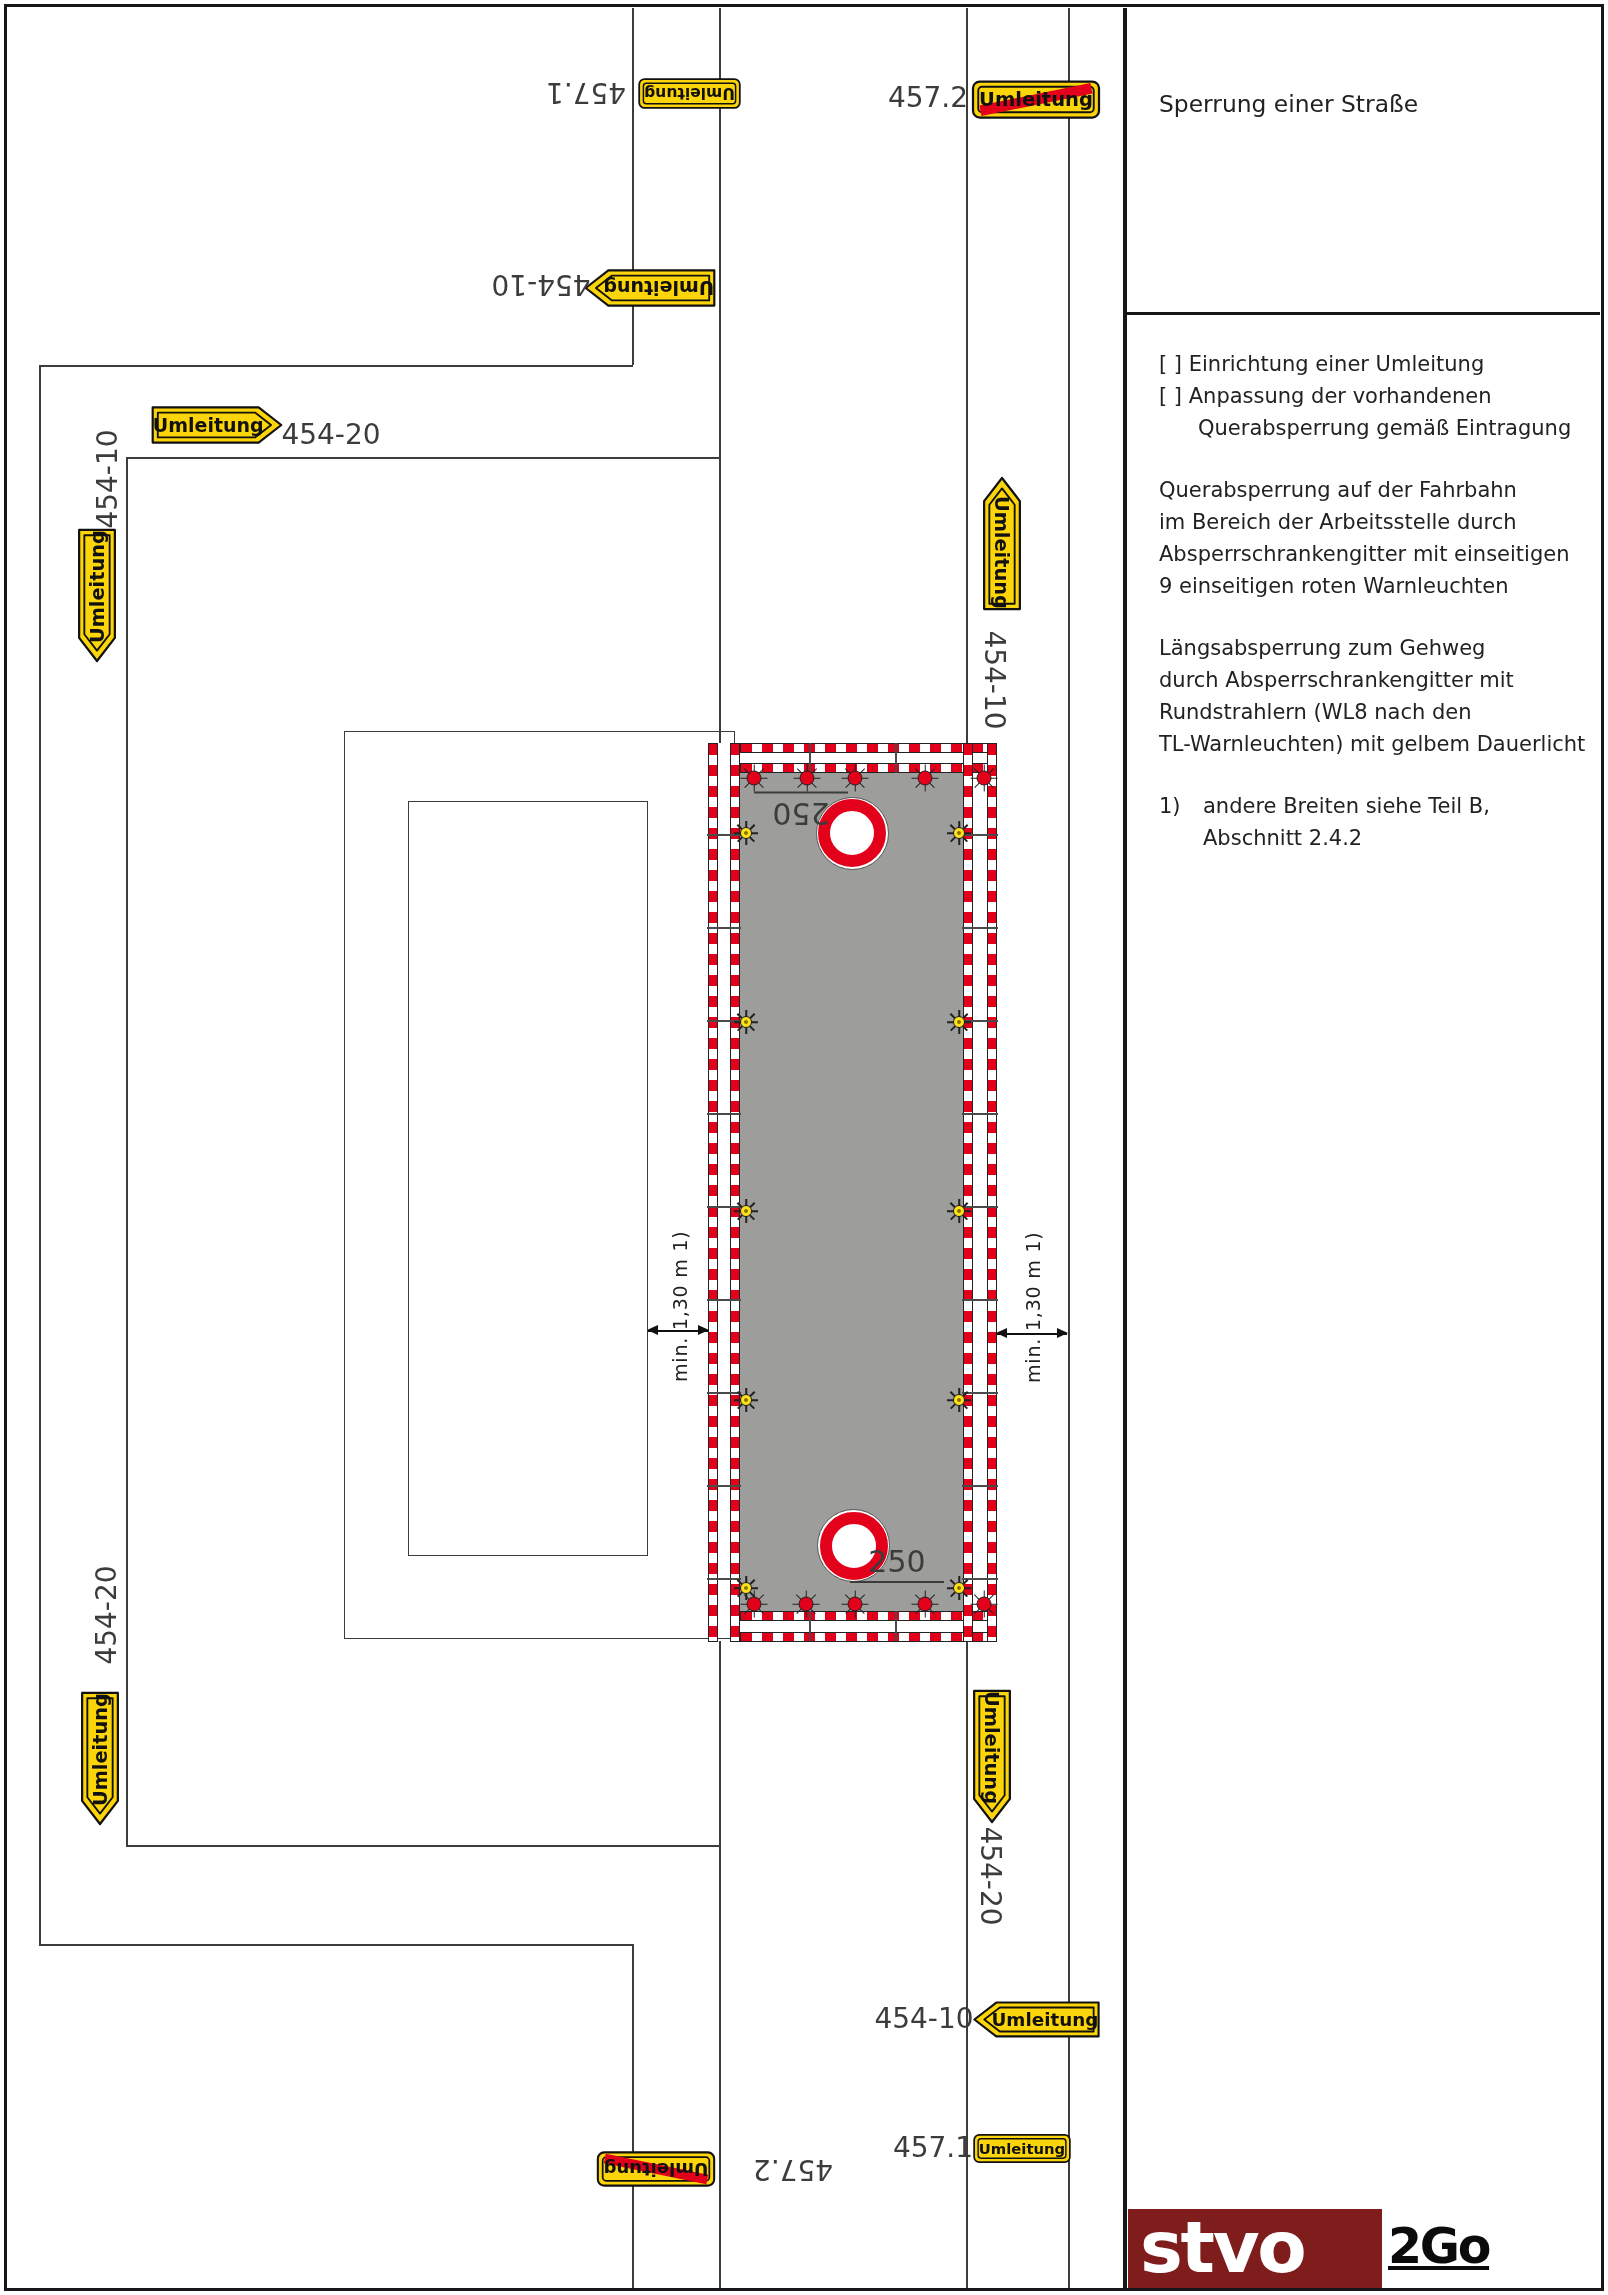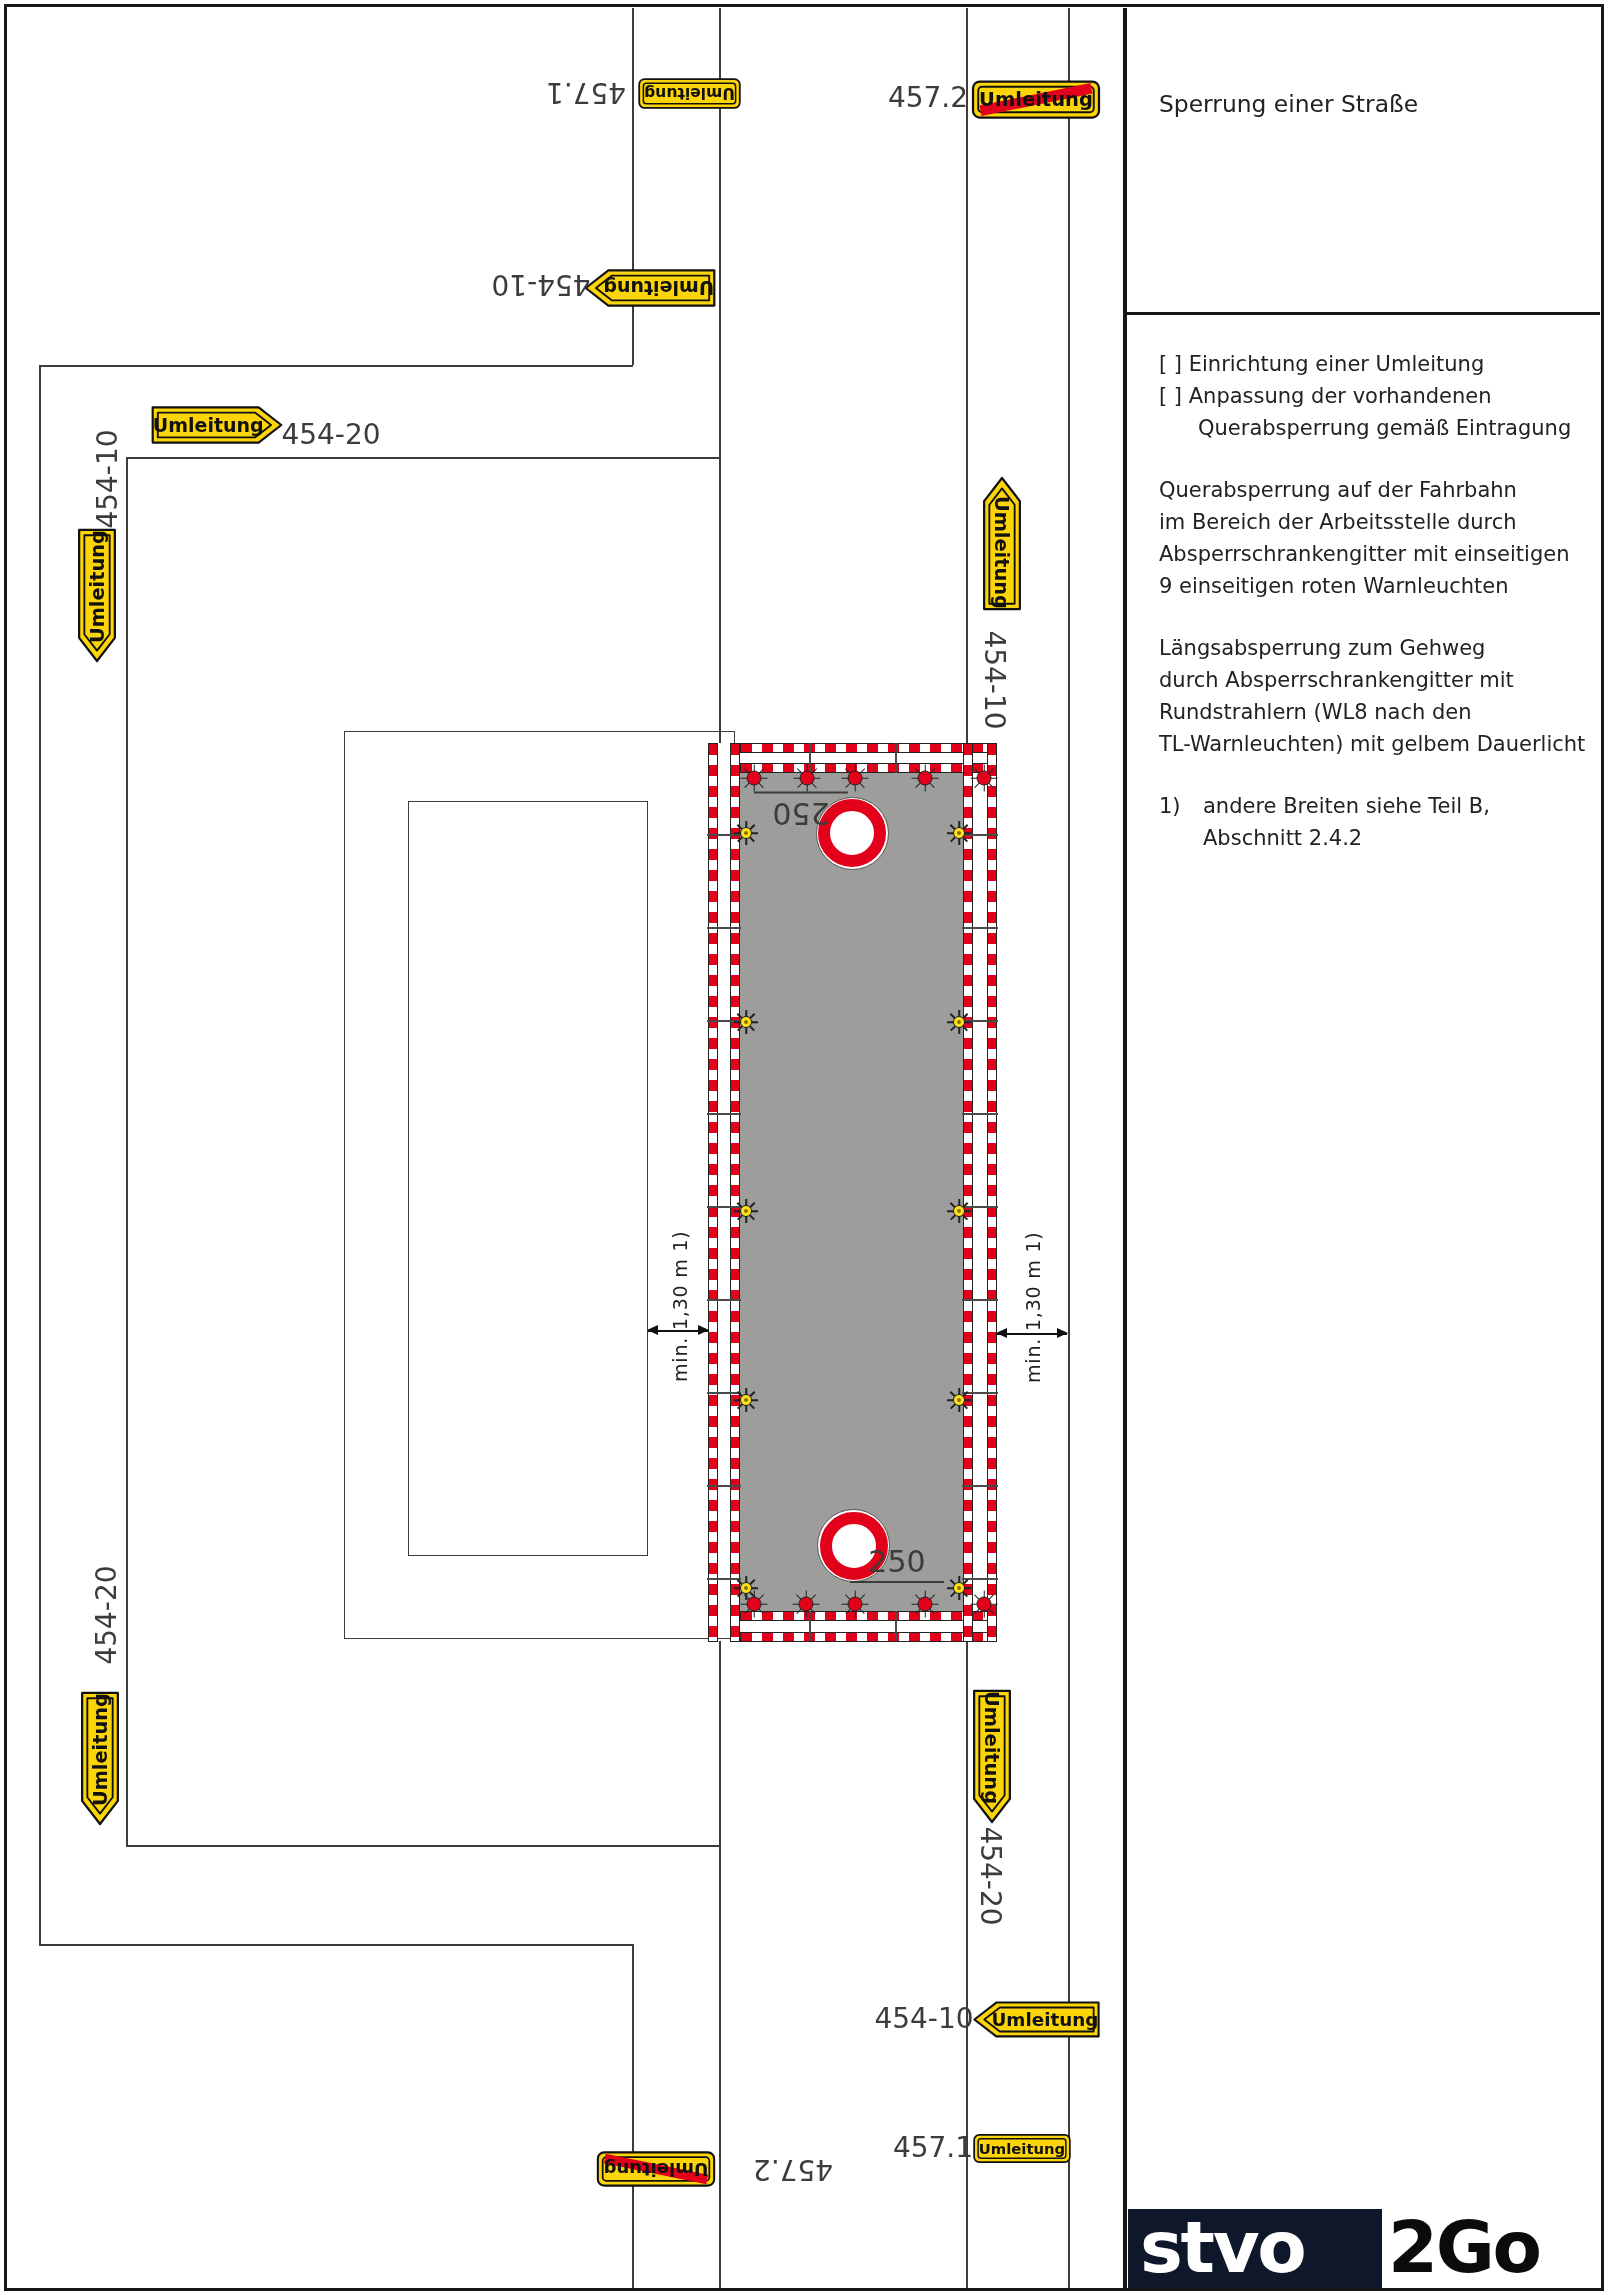--- a/index.html
+++ b/index.html
@@ -61,25 +61,25 @@
   .panel-title h1{margin:0;font-size:41px;line-height:51px;color:#222;letter-spacing:0px;}
   .panel-sub{margin-top:63px;font-size:23.4px;color:#222;}
   .panel-body{padding:33px 12px 0 32px;font-size:21px;line-height:32px;color:#222;}
   .sec{margin-bottom:30px;}
   .sec-head{font-weight:normal;}
   .indent{padding-left:39px;}
   .noterow{display:flex;}
   .notemark{width:44px;flex:none;}
 
   
-  .logo-blue{position:absolute;left:1128px;top:2209px;width:254px;height:79px;background:#0f172a;
+  .logo-blue{position:absolute;left:1128px;top:2209px;width:254px;height:79px;background:#7f1d1d;
              color:#fff;font-weight:bold;font-size:72px;line-height:76px;padding-left:12px;
              box-sizing:border-box;letter-spacing:-2.3px;z-index:35;}
   .logo-go{position:absolute;left:1388px;top:2209px;height:79px;color:#0b0b0b;font-weight:bold;
-           font-size:72px;line-height:76px;letter-spacing:-2.3px;z-index:35;white-space:nowrap;}
+           font-size:49px;line-height:76px;letter-spacing:-2.3px;z-index:35;white-space:nowrap;text-decoration:underline;}
 </style>
 </head>
 <body>
 
 <div class="page">
   <div class="frame"></div>
 
   <div class="vline" style="left:632px;top:7.6px;height:357px;"></div>
   <div class="vline" style="left:719px;top:7.6px;height:735px;"></div>
 

